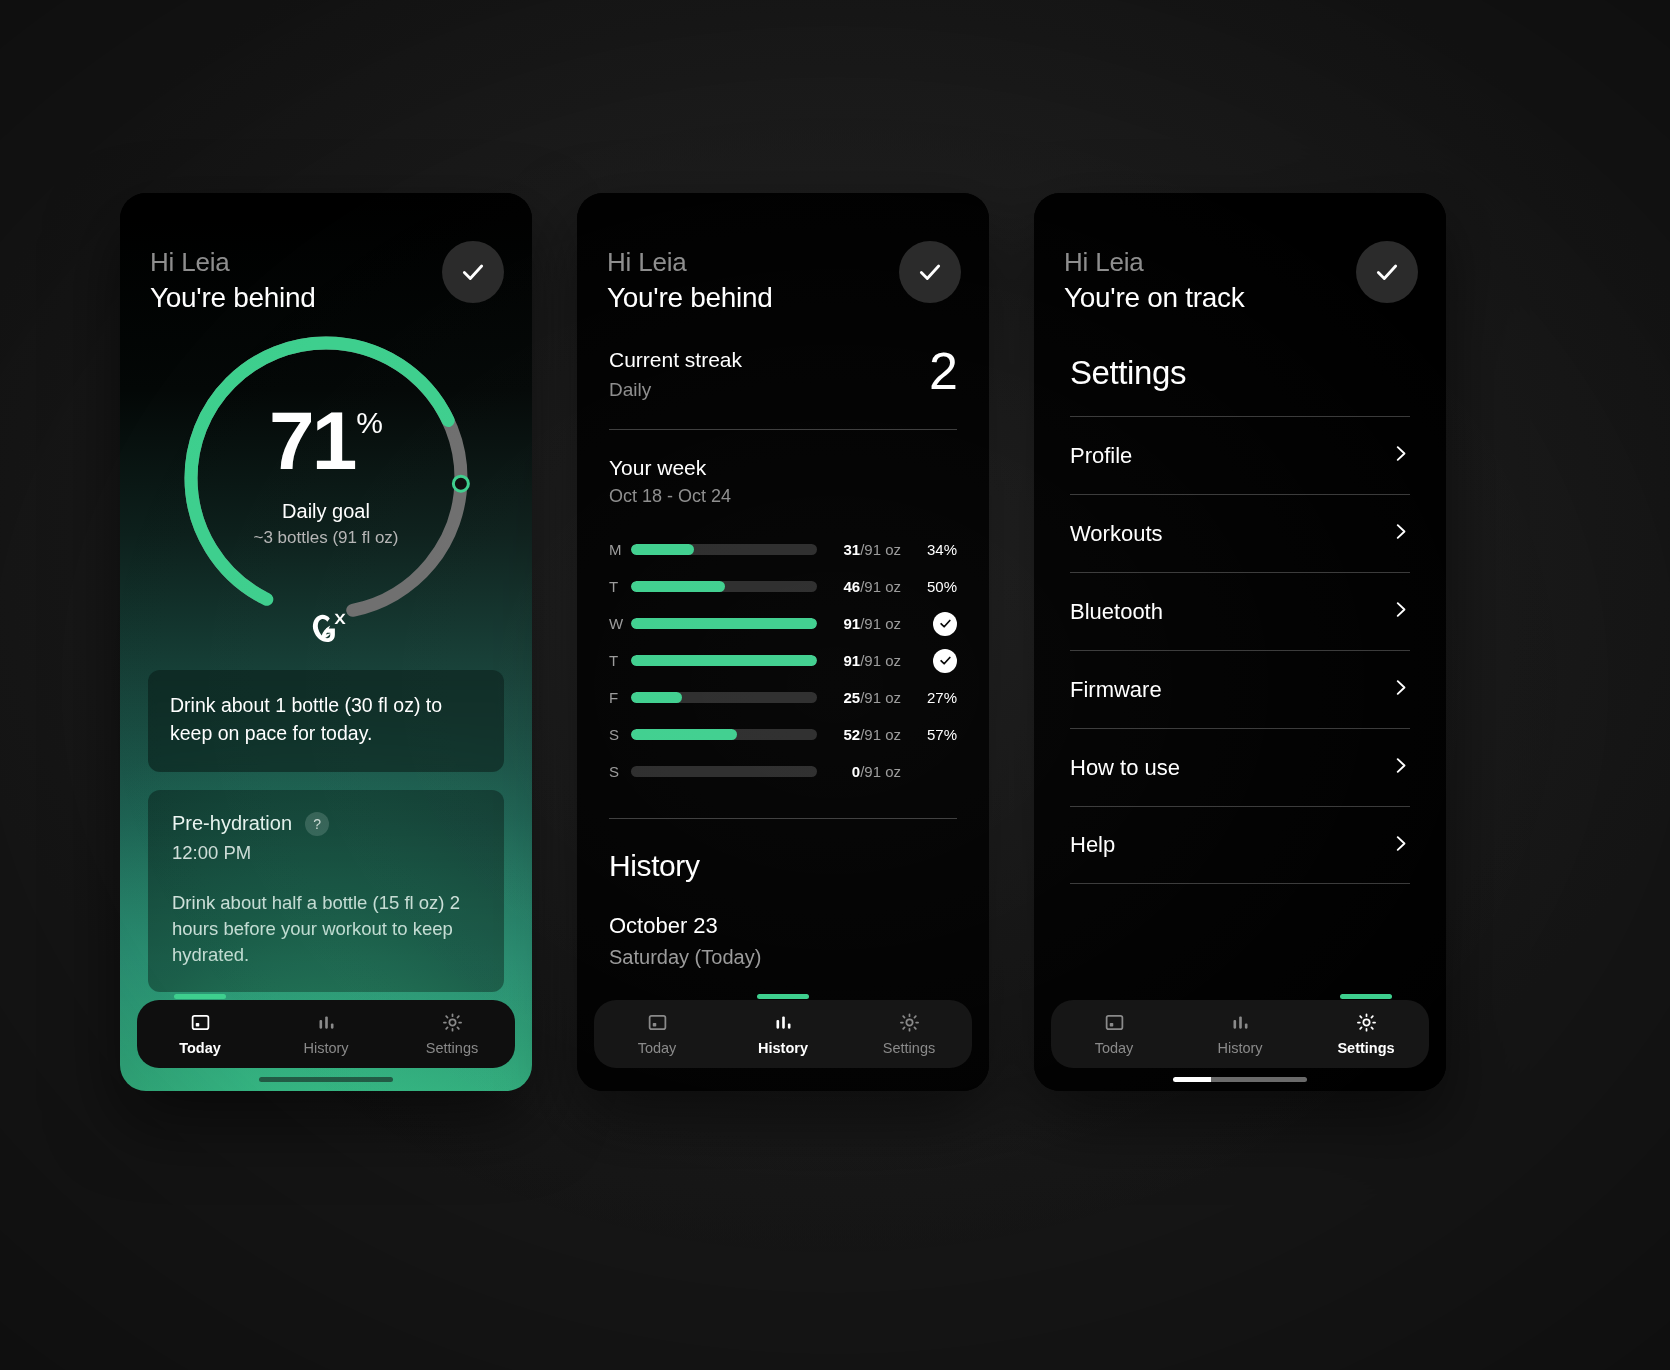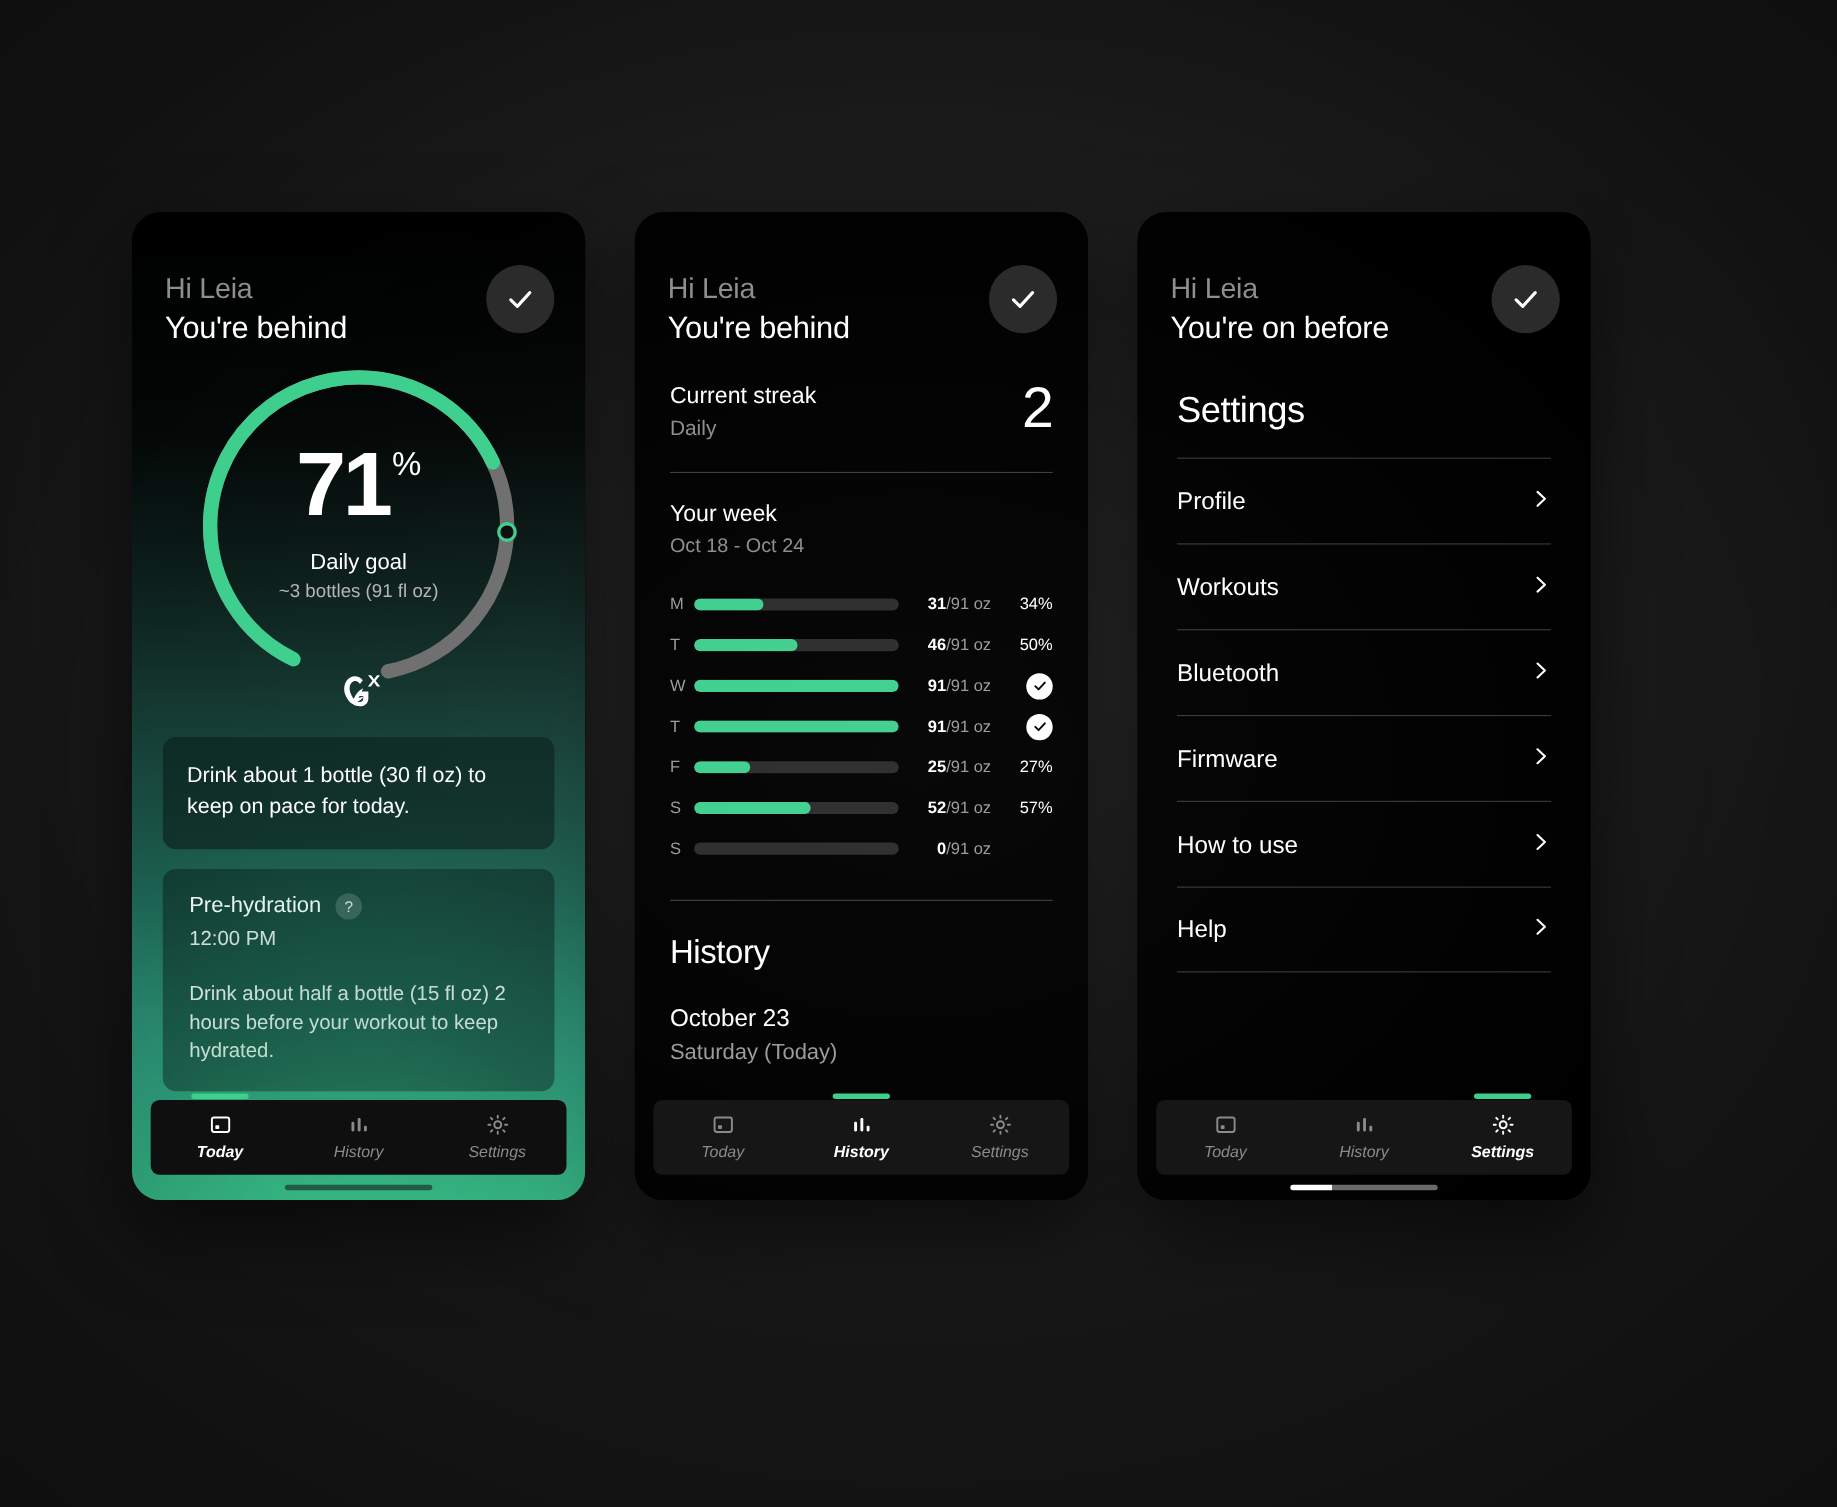--- a/index.html
+++ b/index.html
@@ -254,25 +254,24 @@
   .set-row:last-child { border-bottom: 1px solid #3a3a3a; }
   .set-label { font-size: 22px; color: #fff; font-weight: 400; }
   .chev { width: 19px; height: 19px; }
 
   
   .navbar {
     position: absolute;
     left: 17px; right: 17px; bottom: 23px;
     height: 68px;
     background: #161616;
-    border-radius: 8px;
+    border-radius: 22px;
     display: flex;
     align-items: center;
     z-index: 6;
-    font-style: italic;
   }
   #phone1 .navbar { background: #0f0f0f; }
   .navitem {
     flex: 1 1 0;
     display: flex; flex-direction: column; align-items: center; justify-content: center;
     gap: 7px;
     cursor: pointer;
     position: relative;
     height: 100%;
   }
@@ -523,21 +522,21 @@
         </div>
       </div>
     </div>
   </div>
 
   <div class="phone" id="phone3">
     <div class="screen">
 
       <div class="header">
         <div class="greet">Hi Leia</div>
-        <div class="status-line">You're on before</div>
+        <div class="status-line">You're on track</div>
         <div class="check-btn">
           <svg viewBox="0 0 24 24" fill="none">
             <path d="M4 12.5 L9.5 18 L20 6.5" stroke="#ffffff" stroke-width="2.6" stroke-linecap="round" stroke-linejoin="round"></path>
           </svg>
         </div>
       </div>
 
       <div class="settings-title">Settings</div>
       <div class="settings-list" id="settingsList">
           <div class="set-row">

